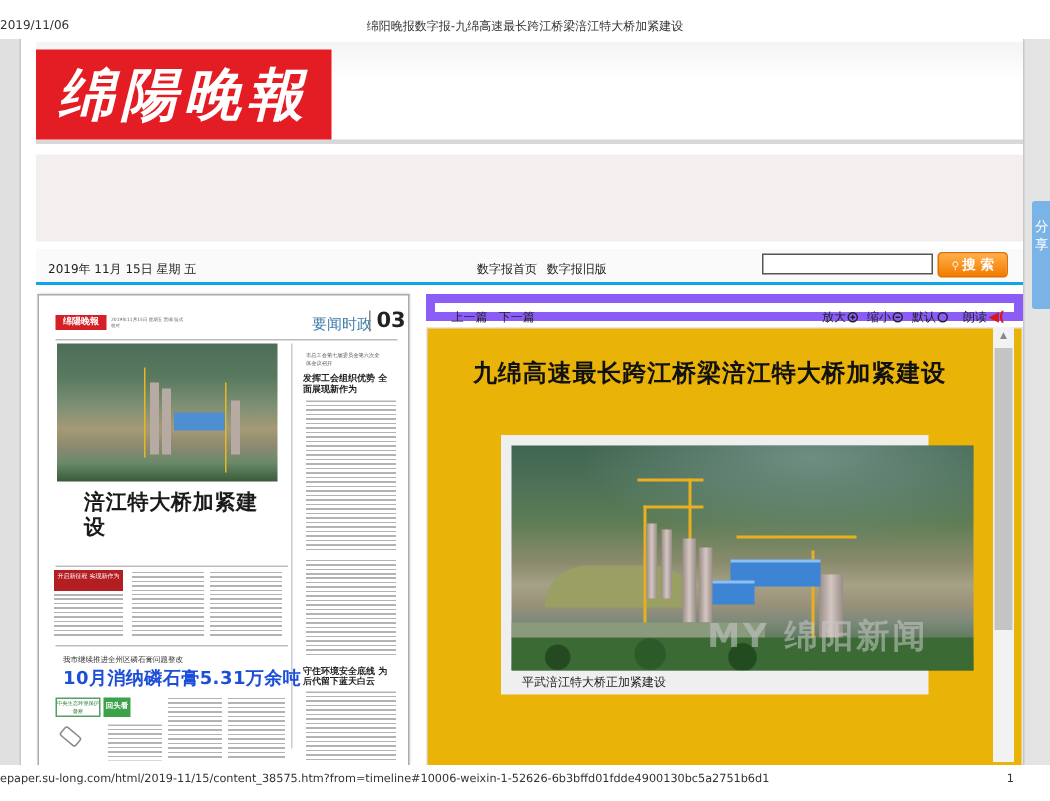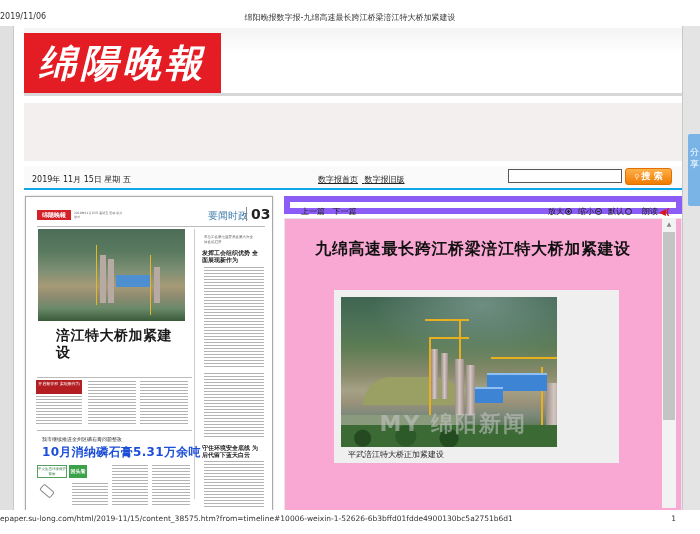--- a/index.html
+++ b/index.html
@@ -15,21 +15,21 @@
   .left-gutter { position: absolute; left: 0; top: 0; width: 14px; height: 484px; background: #e0e0e0; border-right: 1px solid #c8c8c8; }
   .right-gutter { position: absolute; right: 0; top: 0; width: 18px; height: 484px; background: #e4e4e4; border-left: 1px solid #c8c8c8; }
 
   .masthead { position: absolute; left: 24px; top: 2px; width: 658px; height: 68px; background: linear-gradient(#f4f4f4, #fff 40%, #fff); border-bottom: 3px solid #d8d8d8; }
   .logo { position: absolute; left: 0; top: 5px; width: 197px; height: 60px; background: #e41d24; color: #fff; font-family: "DejaVu Serif", serif; font-size: 38px; font-weight: bold; font-style: italic; letter-spacing: 4px; display: flex; align-items: center; justify-content: center; line-height: 1; }
 
   .banner-band { position: absolute; left: 24px; top: 77px; width: 658px; height: 58px; background: #f2efee; }
 
   .toolbar { position: absolute; left: 24px; top: 140px; width: 658px; height: 24px; background: #fafafa; border-bottom: 2px solid #0ea5e9; font-size: 8px; color: #222; }
   .toolbar .date { position: absolute; left: 8px; top: 8px; }
-  .toolbar .nav { position: absolute; left: 294px; top: 8px; text-decoration: underline; }
+  .toolbar .nav { position: absolute; left: 294px; top: 8px; }
   .toolbar .nav span { margin-right: 4px; cursor: pointer; }
   .search-input { position: absolute; left: 484px; top: 3px; width: 114px; height: 14px; border: 1px solid #555; background: #fff; font-size: 8px; }
   .search-btn { position: absolute; left: 601px; top: 2px; width: 47px; height: 17px; border-radius: 3px; background: linear-gradient(#ffb04a, #f27b00); border: 1px solid #e07000; color: #fff; font-size: 9px; font-weight: bold; display: flex; align-items: center; justify-content: center; cursor: pointer; }
   .search-btn .mag { font-size: 7px; margin-right: 2px; opacity: .85; }
 
   .share-tab { position: absolute; right: 0; top: 108px; width: 12px; height: 72px; background: #7ab3e6; color: #fff; font-size: 9px; padding: 12px 0 0 2px; line-height: 12px; border-radius: 2px 0 0 2px; }
 
   .page-panel { position: absolute; left: 25px; top: 170px; width: 248px; height: 314px; border: 1px solid #aaa; border-bottom: none; background: #fff; box-shadow: 0 0 2px #ccc; overflow: hidden; }
   .pp-head { position: absolute; left: 11px; top: 10px; width: 228px; height: 18px; }
   .pp-logo { position: absolute; left: 0; top: 3px; width: 34px; height: 10px; background: #d42027; color: #fff; font-size: 6px; font-weight: bold; line-height: 10px; text-align: center; }
@@ -60,24 +60,24 @@
   .article-toolbar { position: absolute; left: 0; top: 0; width: 398px; height: 18px; border: 6px solid #8b5cf6; background: #fff; font-size: 8px; color: #222; }
   .article-toolbar .prevnext { position: absolute; left: 11px; top: 4px; }
   .article-toolbar .prevnext span { margin-right: 5px; cursor: pointer; }
   .article-toolbar .tools { position: absolute; right: 6px; top: 4px; display: flex; gap: 6px; align-items: center; }
   .tool { display: flex; align-items: center; gap: 1px; cursor: pointer; }
   .circ { display: inline-block; width: 7px; height: 7px; border: 1px solid #222; border-radius: 50%; position: relative; }
   .circ.plus::before, .circ.minus::before { content: ""; position: absolute; left: 1px; top: 2px; width: 3px; height: 1px; background: #222; }
   .circ.plus::after { content: ""; position: absolute; left: 2px; top: 1px; width: 1px; height: 3px; background: #222; }
   .speaker { color: #d9161e; font-size: 9px; font-weight: bold; }
 
-  .article-body { position: absolute; left: 0; top: 22px; width: 398px; height: 292px; border: 1px solid #e6e6e6; border-bottom: none; background: #f9a8d4; overflow: hidden; }
+  .article-body { position: absolute; left: 0; top: 22px; width: 398px; height: 292px; border: 1px solid #e6e6e6; border-bottom: none; background: #eab308; overflow: hidden; }
   .article-title { position: absolute; left: 0; top: 20px; width: 376px; text-align: center; font-size: 16px; font-weight: bold; color: #111; letter-spacing: .6px; }
   .figure { position: absolute; left: 49px; top: 71px; width: 285px; height: 173px; background: #efefef; }
-  .figure-photo { position: absolute; left: 7px; top: 7px; width: 216px; height: 150px; overflow: hidden; background:
+  .figure-photo { position: absolute; left: 7px; top: 7px; width: 308px; height: 150px; overflow: hidden; background:
       linear-gradient(180deg, #3f6552 0%, #4e7257 18%, #5e7d55 34%, #8a8b6c 52%, #a5a186 62%, #9b927a 70%, #7e8a7b 78%, #5f7b5e 86%, #2f5a30 100%); padding-left: 25px; }
   .figure-photo .mtn { position: absolute; left: 0; top: 0; width: 100%; height: 55%; background: radial-gradient(ellipse at 65% 10%, #6f8e82 0%, transparent 55%); }
   .figure-photo .pier { position: absolute; background: linear-gradient(90deg, #9a8c86, #d4c6c0 50%, #9a8c86); }
   .figure-photo .crane { position: absolute; width: 2px; background: #e8b01e; }
   .figure-photo .jib { position: absolute; height: 2px; background: #e8b01e; }
   .figure-photo .shed { position: absolute; background: #3d84d4; border-top: 2px solid #8fbff0; }
   .figure-photo .river { position: absolute; left: 0; bottom: 18px; width: 55%; height: 14px; background: #8a9a7d; }
   .figure-photo .trees { position: absolute; left: 0; bottom: 0; width: 100%; height: 22px; background: radial-gradient(circle at 10% 60%, #254a22 0 8px, transparent 9px), radial-gradient(circle at 30% 50%, #2c5a28 0 10px, transparent 11px), radial-gradient(circle at 50% 60%, #234b20 0 9px, transparent 10px), #3b6a35; }
   .figure-photo .mound { position: absolute; left: 22px; top: 80px; width: 100px; height: 28px; background: #9a9f64; border-radius: 40px 40px 0 0; }
   .figure-photo .wm { position: absolute; right: 30px; bottom: 8px; font-size: 22px; font-weight: bold; color: rgba(200,200,200,.55); letter-spacing: 2px; }

